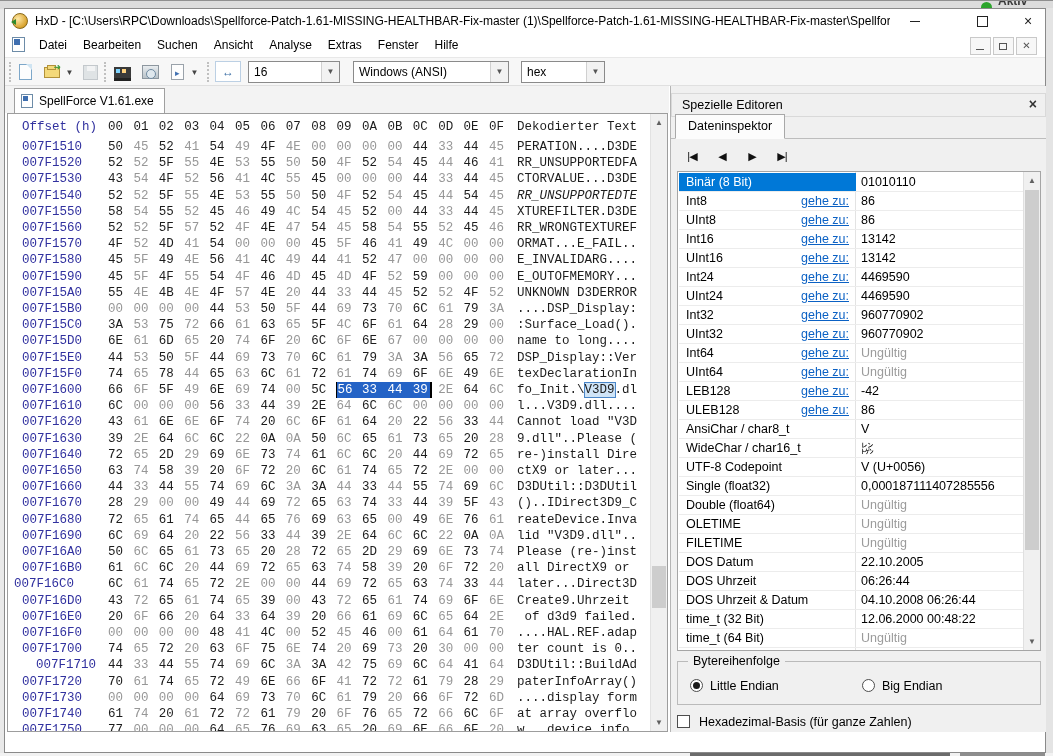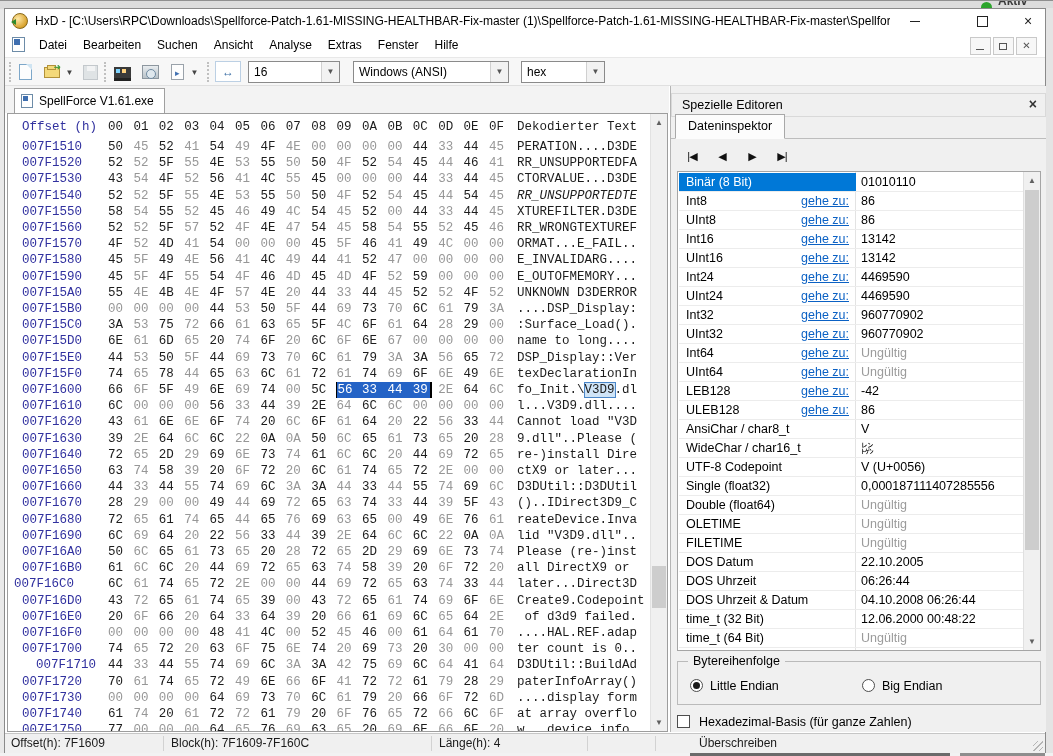--- a/index.html
+++ b/index.html
@@ -824,21 +824,21 @@
             <span class="hx-byte" style="left: 252.4px;">39</span>
             <span class="hx-byte dim" style="left: 277.8px;">00</span>
             <span class="hx-byte" style="left: 303.2px;">43</span>
             <span class="hx-byte dim" style="left: 328.6px;">72</span>
             <span class="hx-byte" style="left: 354px;">65</span>
             <span class="hx-byte dim" style="left: 379.4px;">61</span>
             <span class="hx-byte" style="left: 404.8px;">74</span>
             <span class="hx-byte dim" style="left: 430.2px;">69</span>
             <span class="hx-byte" style="left: 455.6px;">6F</span>
             <span class="hx-byte dim" style="left: 481px;">6E</span>
-            <span class="hx-text" style="left: 509px;">Create9.Codepoint</span>
+            <span class="hx-text" style="left: 509px;">Create9.Uhrzeit</span>
           </div>
           <div class="hexrow" style="top: 494.8px;">
             <span class="hx-off" style="left: 14px;">007F16E0</span>
             <span class="hx-byte" style="left: 100px;">20</span>
             <span class="hx-byte dim" style="left: 125.4px;">6F</span>
             <span class="hx-byte" style="left: 150.8px;">66</span>
             <span class="hx-byte dim" style="left: 176.2px;">20</span>
             <span class="hx-byte" style="left: 201.6px;">64</span>
             <span class="hx-byte dim" style="left: 227px;">33</span>
             <span class="hx-byte" style="left: 252.4px;">64</span>
@@ -1148,26 +1148,15 @@
           <span class="radio-label" style="left:204px">Big Endian</span>
         </div>
       </div>
 
       <div class="checkbox-row">
         <span class="checkbox"></span>
         <span class="checkbox-label">Hexadezimal-Basis (für ganze Zahlen)</span>
       </div>
     </div>
 
-    <div class="statusbar">
-      <span class="sb-cell" style="left:6px">Offset(h): 7F1609</span>
-      <span class="sb-div" style="left:158px"></span>
-      <span class="sb-cell" style="left:166px">Block(h): 7F1609-7F160C</span>
-      <span class="sb-div" style="left:426px"></span>
-      <span class="sb-cell" style="left:434px">Länge(h): 4</span>
-      <span class="sb-div" style="left:582px"></span>
-      <span class="sb-div" style="left:650px"></span>
-      <span class="sb-cell" style="left:694px">Überschreiben</span>
-      <span class="sb-grip"></span>
-    </div>
 
   </div>
 </div>
 
 </body></html>

